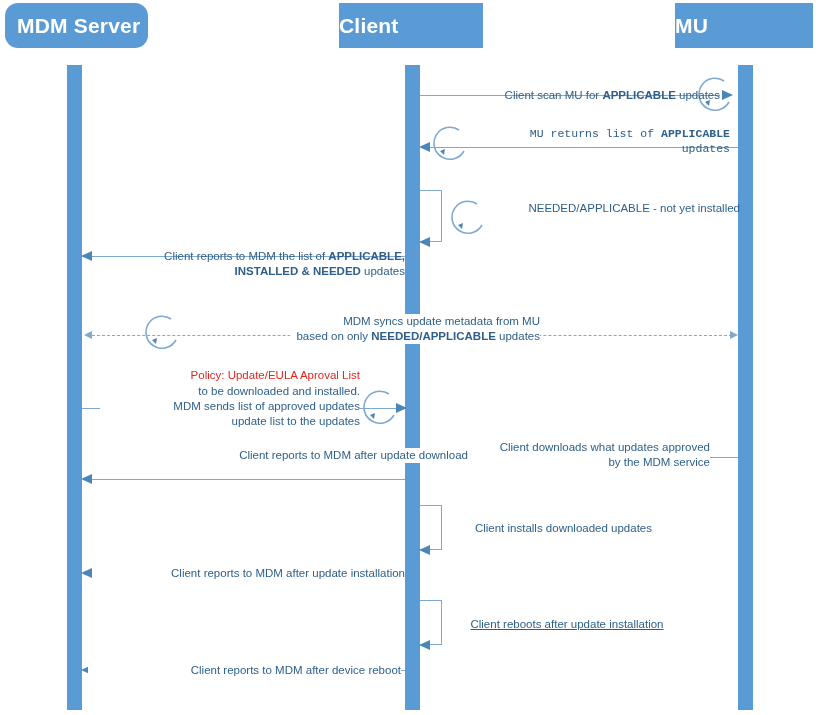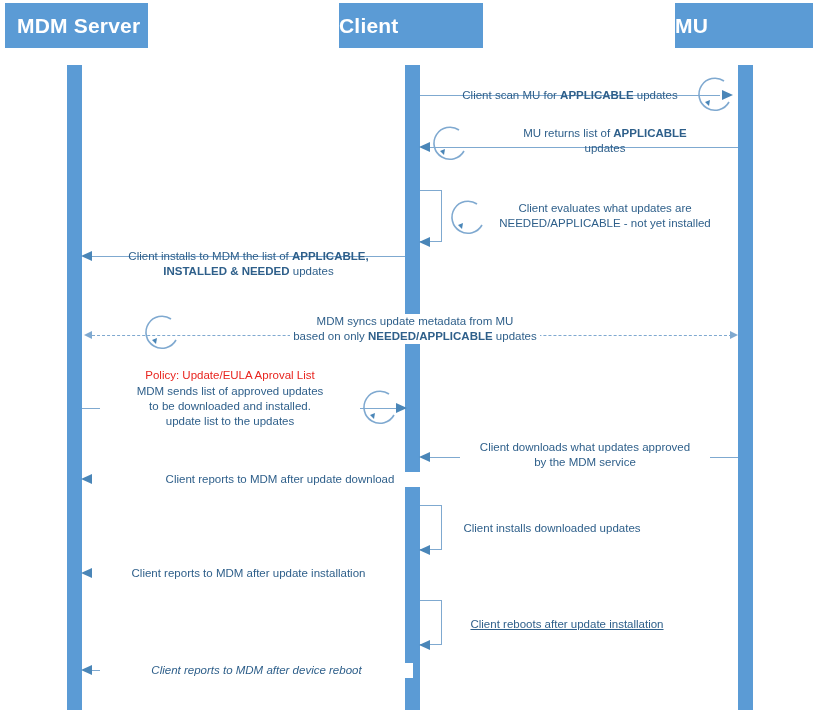--- a/index.html
+++ b/index.html
@@ -20,21 +20,21 @@
     background:#5B9BD5;
     display:flex;
     align-items:center;
     justify-content:flex-start;
     color:#ffffff;
     font-weight:bold;
     font-size:21px;
     letter-spacing:.2px;
     box-sizing:border-box;
   }
-  .actor-mdm{ left:5px;  top:3px; width:143px; height:45px; justify-content:flex-start; padding-left:12px;}
+  .actor-mdm{ left:5px;  top:3px; width:143px; height:45px; justify-content:flex-start; padding-left:12px;border-radius:13px;}
   .actor-client{ left:339px; top:3px; width:144px; height:45px;}
   .actor-mu{ left:675px; top:3px; width:138px; height:45px;}
 
   
   .lifeline{
     position:absolute;
     width:15px;
     background:#5B9BD5;
     top:65px;
     height:645px;
@@ -42,21 +42,21 @@
   .ll-mdm{ left:67px; }
   .ll-client{ left:405px; }
   .ll-mu{ left:738px; }
 
   
   .msg-label{
     position:absolute;
     color:#2E5F8A;
     font-size:11.5px;
     line-height:15px;
-    text-align:center;
+    text-align:right;
     white-space:nowrap;
   }
   .msg-label b{ font-weight:bold; }
   .msg-label.policy{ color:#E8251F; font-weight:normal;}
 
   .line{
     position:absolute;
     height:0;
     border-top:1.3px solid #7FA9D0;
   }
@@ -131,42 +131,41 @@
   </div>
 
   <div class="line" style="left:430px; top:147px; width:308px;"></div>
   <div class="arrowhead arrow-left" style="left:419px; top:142px;"></div>
   <div class="loop" style="left:428px; top:121px;">
     <svg width="48" height="48" viewBox="0 0 48 48">
       <path d="M31 9 A16 16 0 1 0 36 30" fill="none" stroke="#7FA9D0" stroke-width="1.6"></path>
       <path d="M12 30 l5 -2 l-1 6 z" fill="#4A86B8"></path>
     </svg>
   </div>
-  <div class="msg-label" style="left:480px; top:126px; width:250px;">
+  <div class="msg-label" style="left:480px; top:126px; width:250px;font-family:Liberation Mono, monospace;">
     <div><span>MU returns list of </span><b>APPLICABLE</b></div>
     <div>updates</div>
   </div>
 
   <div class="selfbox" style="left:420px; top:190px; width:22px; height:52px;"></div>
   <div class="arrowhead arrow-left" style="left:419px; top:237px;"></div>
   <div class="loop" style="left:446px; top:195px;">
     <svg width="48" height="48" viewBox="0 0 48 48">
       <path d="M31 9 A16 16 0 1 0 36 30" fill="none" stroke="#7FA9D0" stroke-width="1.6"></path>
       <path d="M12 30 l5 -2 l-1 6 z" fill="#4A86B8"></path>
     </svg>
   </div>
   <div class="msg-label" style="left:470px; top:201px; width:270px;">
-    <div>Client evaluates what updates are</div>
     <div>NEEDED/APPLICABLE - not yet installed</div>
   </div>
 
   <div class="line" style="left:92px; top:256px; width:313px;"></div>
   <div class="arrowhead arrow-left" style="left:81px; top:251px;"></div>
   <div class="msg-label" style="left:92px; top:249px; width:313px;">
-    <div><span>Client installs to MDM the list of </span><b>APPLICABLE,</b></div>
+    <div><span>Client reports to MDM the list of </span><b>APPLICABLE,</b></div>
     <div><b>INSTALLED &amp; NEEDED</b><span> updates</span></div>
   </div>
 
   <div class="line dashed" style="left:92px; top:335px; width:640px;"></div>
   <div class="arrowhead arrow-left-thin" style="left:84px; top:331px;"></div>
   <div class="arrowhead arrow-right-thin" style="left:730px; top:331px;"></div>
   <div class="loop" style="left:140px; top:310px;">
     <svg width="48" height="48" viewBox="0 0 48 48">
       <path d="M31 9 A16 16 0 1 0 36 30" fill="none" stroke="#7FA9D0" stroke-width="1.6"></path>
       <path d="M12 30 l5 -2 l-1 6 z" fill="#4A86B8"></path>
@@ -182,55 +181,55 @@
   <div class="loop" style="left:358px; top:385px;">
     <svg width="48" height="48" viewBox="0 0 48 48">
       <path d="M31 9 A16 16 0 1 0 36 30" fill="none" stroke="#7FA9D0" stroke-width="1.6"></path>
       <path d="M12 30 l5 -2 l-1 6 z" fill="#4A86B8"></path>
     </svg>
   </div>
   <div class="msg-label policy" style="left:100px; top:368px; width:260px;">
     <span>Policy: Update/EULA Aproval List</span>
   </div>
   <div class="msg-label" style="left:100px; top:384px; width:260px; background:#fff;">
+    <div>to be downloaded and installed.</div>
     <div>MDM sends list of approved updates</div>
-    <div>to be downloaded and installed.</div>
     <div>update list to the updates</div>
   </div>
 
   <div class="line" style="left:430px; top:457px; width:308px;"></div>
   <div class="arrowhead arrow-left" style="left:419px; top:452px;"></div>
   <div class="msg-label" style="left:460px; top:440px; width:250px; background:#fff;">
     <div>Client downloads what updates approved</div>
     <div>by the MDM service</div>
   </div>
 
   <div class="line" style="left:92px; top:479px; width:313px;"></div>
   <div class="arrowhead arrow-left" style="left:81px; top:474px;"></div>
-  <div class="msg-label" style="left:92px; top:472px; width:376px; background:#fff;">
+  <div class="msg-label" style="left:92px; top:448px; width:376px; background:#fff;">
     <span>Client reports to MDM after update download</span>
   </div>
 
   <div class="selfbox" style="left:420px; top:505px; width:22px; height:45px;"></div>
   <div class="arrowhead arrow-left" style="left:419px; top:545px;"></div>
-  <div class="msg-label" style="left:452px; top:521px; width:200px; text-align:center;">
+  <div class="msg-label" style="left:452px; top:521px; width:200px; text-align:right;">
     <span>Client installs downloaded updates</span>
   </div>
 
   <div class="line" style="left:92px; top:573px; width:313px;"></div>
   <div class="arrowhead arrow-left" style="left:81px; top:568px;"></div>
   <div class="msg-label" style="left:92px; top:566px; width:313px; background:#fff;">
     <span>Client reports to MDM after update installation</span>
   </div>
 
   <div class="selfbox" style="left:420px; top:600px; width:22px; height:45px;"></div>
   <div class="arrowhead arrow-left" style="left:419px; top:640px;"></div>
   <div class="msg-label" style="left:452px; top:617px; width:230px; text-align:center;text-decoration:underline;">
     <span>Client reboots after update installation</span>
   </div>
 
   <div class="line" style="left:92px; top:670px; width:313px;"></div>
   <div class="arrowhead arrow-left" style="left:81px; top:665px;"></div>
-  <div class="msg-label" style="left:100px; top:663px; width:313px; background:#fff;font-style:italic;">
+  <div class="msg-label" style="left:88px; top:663px; width:313px; background:#fff;">
     <span>Client reports to MDM after device reboot</span>
   </div>
 
 </div>
 
 </body></html>

